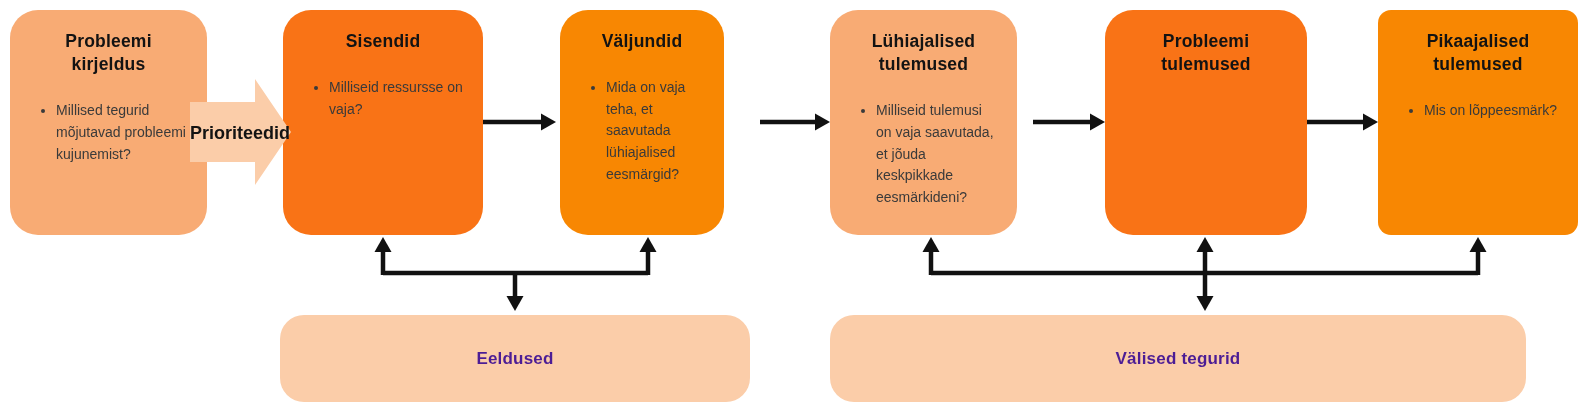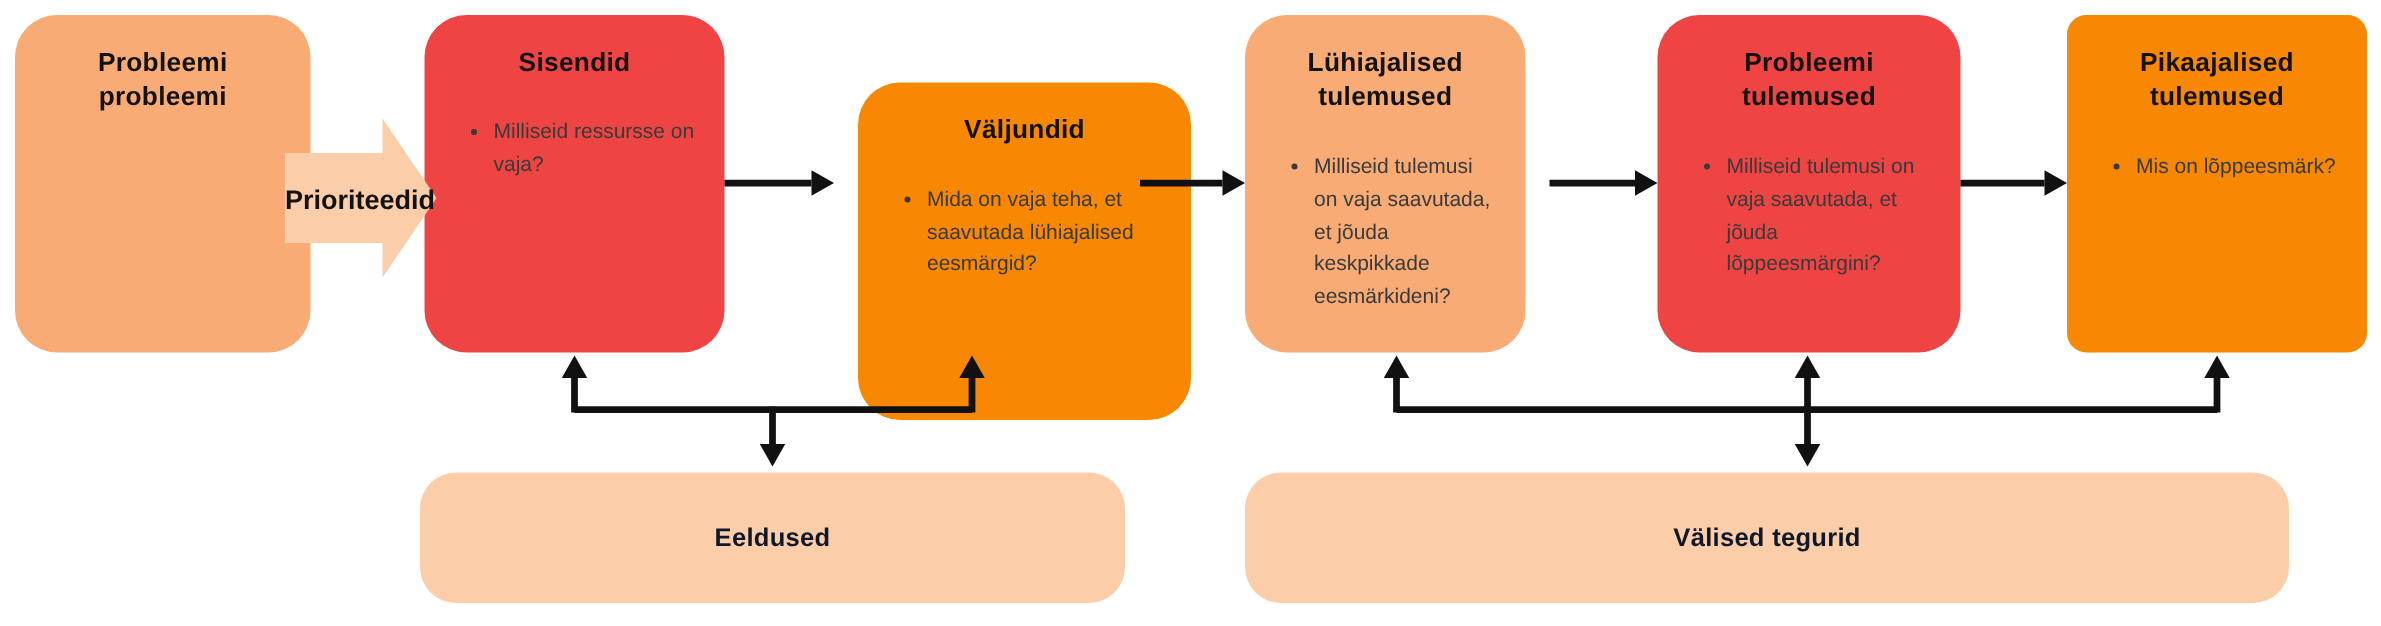--- a/index.html
+++ b/index.html
@@ -3,72 +3,72 @@
 <meta charset="utf-8">
 <style>
   html,body{margin:0;padding:0;background:#ffffff;}
   body{font-family:"Liberation Sans", sans-serif;}
   .canvas{position:relative;width:1587px;height:417px;background:#ffffff;overflow:hidden;}
 
   
   .box{position:absolute;top:10px;height:225px;border-radius:28px;box-sizing:border-box;
        padding:20px 14px 0 14px;z-index:1;}
   .tone-light{background:#F8AB74;}
-  .tone-medium{background:#ef4444;}
+  .tone-medium{background:#f97316;}
   .tone-dark{background:#F88702;}
   .box-title{margin:0;padding:0 6px;font-size:17.5px;line-height:1.32;font-weight:bold;
              color:#131313;text-align:center;letter-spacing:.2px;}
   .box-list{margin:24px 0 0 0;padding:0 2px 0 32px;list-style:disc;}
   .box-bullet{font-size:14px;line-height:1.55;color:#3a3a3a;max-width:150px;}
 
   
   .band{position:absolute;top:315px;height:87px;border-radius:24px;background:#FBCDA9;
         display:flex;align-items:center;justify-content:center;z-index:1;}
-  .band-label{font-size:17px;font-weight:bold;color:#0f172a;letter-spacing:.2px;}
+  .band-label{font-size:17px;font-weight:bold;color:#4c1d95;letter-spacing:.2px;}
 
   
   .overlay{position:absolute;left:0;top:0;width:1587px;height:417px;z-index:2;pointer-events:none;}
   .flow-arrow-label{position:absolute;left:188px;top:123px;width:104px;text-align:center;
         font-size:18px;font-weight:bold;color:#131313;z-index:3;}
 </style>
 </head>
 <body>
 
 <div class="canvas">
 
   <section class="box tone-light" style="left:10px;width:197px;">
-    <h2 class="box-title">Probleemi probleemi</h2>
+    <h2 class="box-title">Probleemi kirjeldus</h2>
+    <ul class="box-list">
+      <li class="box-bullet">Millised tegurid mõjutavad probleemi kujunemist?</li>
+    </ul>
   </section>
 
   <section class="box tone-medium" style="left:283px;width:200px;">
     <h2 class="box-title">Sisendid</h2>
     <ul class="box-list">
       <li class="box-bullet">Milliseid ressursse on vaja?</li>
     </ul>
   </section>
 
-  <section class="box tone-dark" style="left:572px;width:222px;margin-top:45px;">
+  <section class="box tone-dark" style="left:560px;width:164px;">
     <h2 class="box-title">Väljundid</h2>
     <ul class="box-list">
       <li class="box-bullet">Mida on vaja teha, et saavutada lühiajalised eesmärgid?</li>
     </ul>
   </section>
 
   <section class="box tone-light" style="left:830px;width:187px;">
     <h2 class="box-title">Lühiajalised tulemused</h2>
     <ul class="box-list">
       <li class="box-bullet">Milliseid tulemusi on vaja saavutada, et jõuda keskpikkade eesmärkideni?</li>
     </ul>
   </section>
 
   <section class="box tone-medium" style="left:1105px;width:202px;">
     <h2 class="box-title">Probleemi tulemused</h2>
-    <ul class="box-list">
-      <li class="box-bullet">Milliseid tulemusi on vaja saavutada, et jõuda lõppeesmärgini?</li>
-    </ul>
   </section>
 
   <section class="box tone-dark" style="left:1378px;width:200px;border-radius:13px;">
     <h2 class="box-title">Pikaajalised tulemused</h2>
     <ul class="box-list">
       <li class="box-bullet">Mis on lõppeesmärk?</li>
     </ul>
   </section>
 
   <section class="band" style="left:280px;width:470px;">

